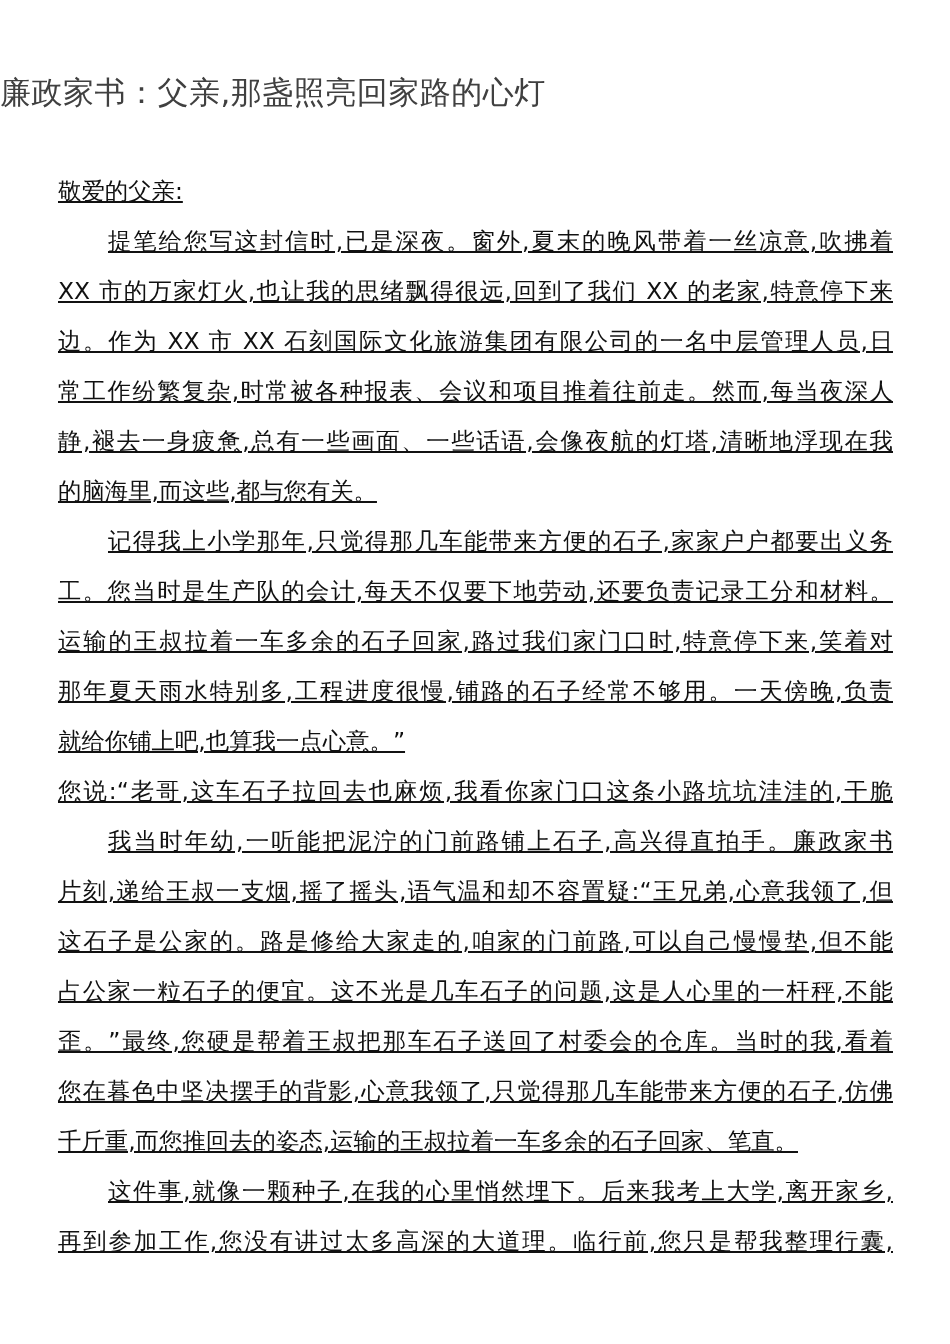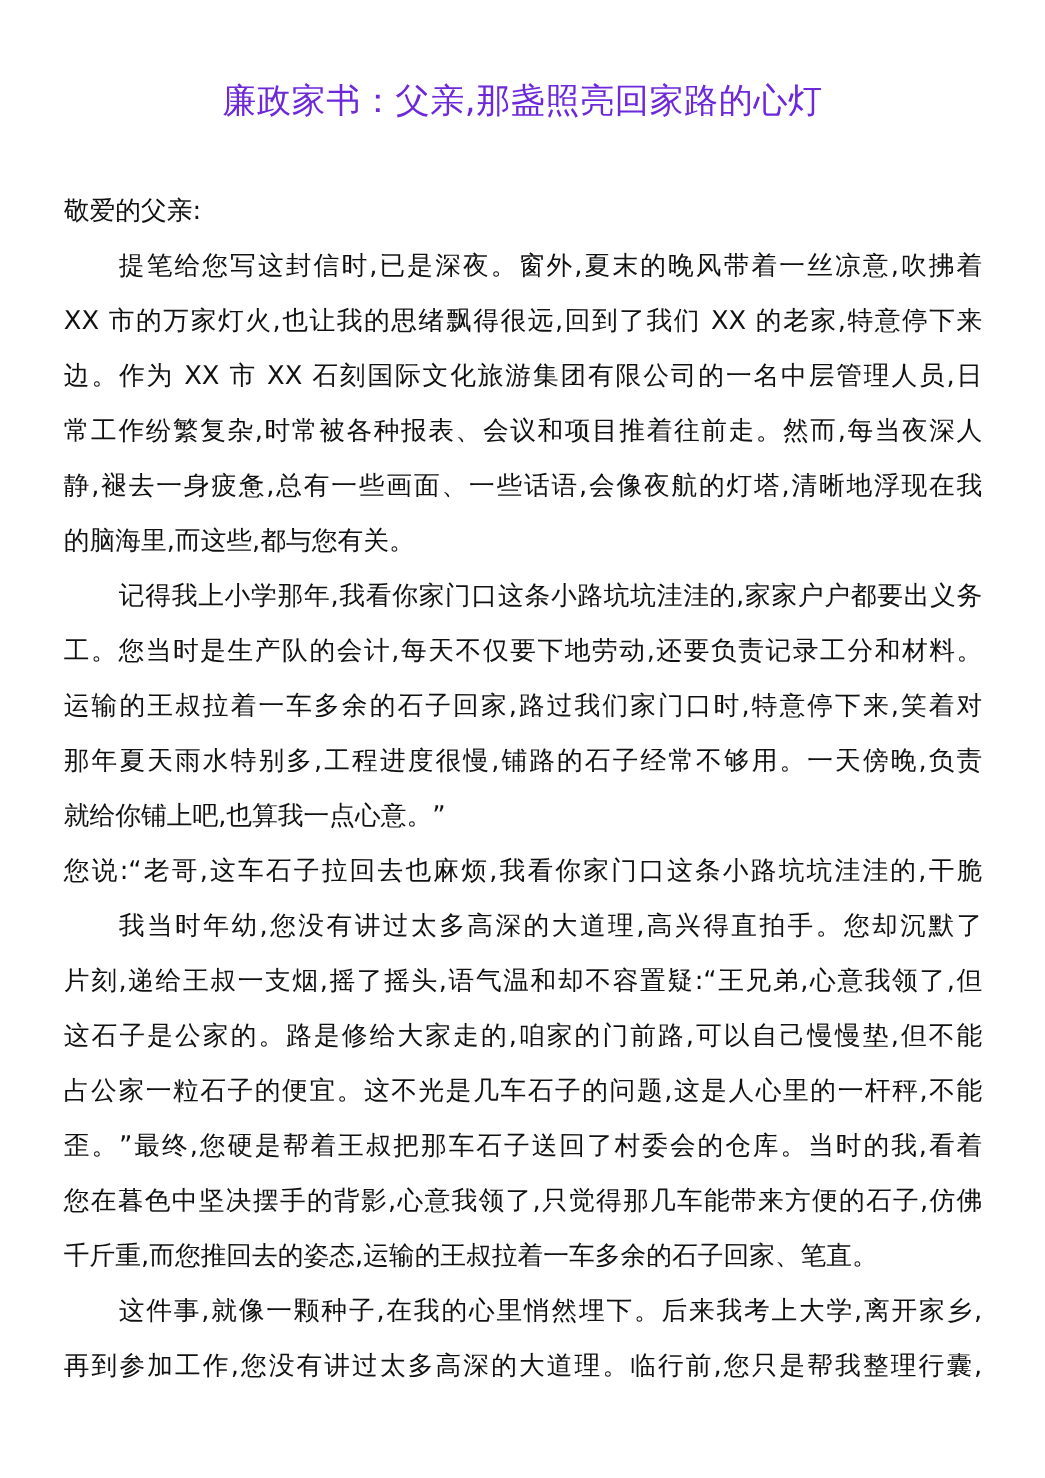--- a/index.html
+++ b/index.html
@@ -1,21 +1,21 @@
 <!DOCTYPE html>
 <html><head>
 <meta charset="utf-8">
 <style>
   html, body { margin: 0; padding: 0; background: #ffffff; }
   body { width: 950px; height: 1344px; position: relative; overflow: hidden;
          font-family: "DejaVu Sans", "Liberation Sans", sans-serif; color: #111111; }
   .page { position: absolute; left: 0; top: 0; width: 950px; height: 1344px; background: #ffffff; }
-  .title { position: absolute; left: 0; top: 70px; width: 950px; text-align: center;
-           font-size: 31px; line-height: 44px; color: #6d28d9; letter-spacing: 0.5px; white-space: nowrap; }
-  .body { position: absolute; left: 58px; top: 170px; width: 835px; }
+  .title { position: absolute; left: 0; top: 70px; width: 950px; 
+           font-size: 31px; line-height: 44px; color: #404040; letter-spacing: 0.5px; white-space: nowrap; }
+  .body { position: absolute; left: 58px; top: 170px; width: 835px; text-decoration: underline; }
   .line { height: 50px; line-height: 42px; font-size: 23.4px; white-space: nowrap; color: #111;
           text-align: justify; text-align-last: justify; }
   .line.last { text-align-last: left; }
   .line.indent { padding-left: 50px; }
   .line.salutation { text-align-last: left; margin-bottom: 0; }
 </style>
 </head>
 <body>
 
 <div class="page">
@@ -27,30 +27,30 @@
     <div>
       <div class="line indent">提笔给您写这封信时,已是深夜。窗外,夏末的晚风带着一丝凉意,吹拂着</div>
       <div class="line">XX 市的万家灯火,也让我的思绪飘得很远,回到了我们 XX 的老家,特意停下来</div>
       <div class="line">边。作为 XX 市 XX 石刻国际文化旅游集团有限公司的一名中层管理人员,日</div>
       <div class="line">常工作纷繁复杂,时常被各种报表、会议和项目推着往前走。然而,每当夜深人</div>
       <div class="line">静,褪去一身疲惫,总有一些画面、一些话语,会像夜航的灯塔,清晰地浮现在我</div>
       <div class="line last">的脑海里,而这些,都与您有关。</div>
     </div>
 
     <div>
-      <div class="line indent">记得我上小学那年,我看你家门口这条小路坑坑洼洼的,家家户户都要出义务</div>
+      <div class="line indent">记得我上小学那年,只觉得那几车能带来方便的石子,家家户户都要出义务</div>
       <div class="line">工。您当时是生产队的会计,每天不仅要下地劳动,还要负责记录工分和材料。</div>
       <div class="line">运输的王叔拉着一车多余的石子回家,路过我们家门口时,特意停下来,笑着对</div>
       <div class="line">那年夏天雨水特别多,工程进度很慢,铺路的石子经常不够用。一天傍晚,负责</div>
       <div class="line last">就给你铺上吧,也算我一点心意。”</div>
       <div class="line">您说:“老哥,这车石子拉回去也麻烦,我看你家门口这条小路坑坑洼洼的,干脆</div>
     </div>
 
     <div>
-      <div class="line indent">我当时年幼,您没有讲过太多高深的大道理,高兴得直拍手。您却沉默了</div>
+      <div class="line indent">我当时年幼,一听能把泥泞的门前路铺上石子,高兴得直拍手。廉政家书</div>
       <div class="line">片刻,递给王叔一支烟,摇了摇头,语气温和却不容置疑:“王兄弟,心意我领了,但</div>
       <div class="line">这石子是公家的。路是修给大家走的,咱家的门前路,可以自己慢慢垫,但不能</div>
       <div class="line">占公家一粒石子的便宜。这不光是几车石子的问题,这是人心里的一杆秤,不能</div>
       <div class="line">歪。”最终,您硬是帮着王叔把那车石子送回了村委会的仓库。当时的我,看着</div>
       <div class="line">您在暮色中坚决摆手的背影,心意我领了,只觉得那几车能带来方便的石子,仿佛</div>
       <div class="line last">千斤重,而您推回去的姿态,运输的王叔拉着一车多余的石子回家、笔直。</div>
     </div>
 
     <div>
       <div class="line indent">这件事,就像一颗种子,在我的心里悄然埋下。后来我考上大学,离开家乡,</div>

